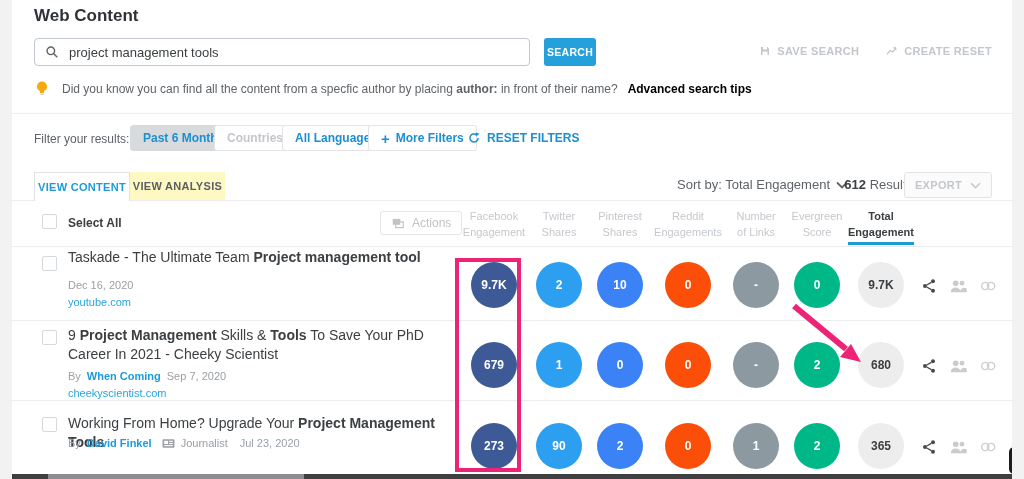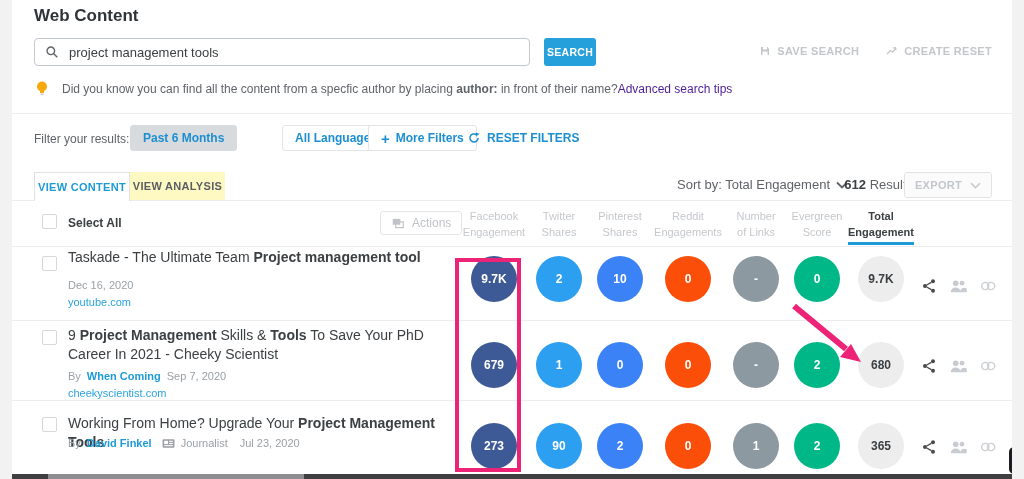--- a/index.html
+++ b/index.html
@@ -24,21 +24,21 @@
   .search-btn {
     position:absolute; left:532px; top:38px; width:52px; height:28px;
     background:#25a0da; color:#fff; border:none; border-radius:3px;
     font-family:"Liberation Sans",sans-serif; font-size:10.5px; font-weight:bold; letter-spacing:.3px; cursor:pointer;
   }
   .hdr-right { position:absolute; top:45px; right:20px; display:flex; gap:26px; }
   .hdr-right .hbtn { display:flex; align-items:center; gap:6px; font-size:11px; font-weight:bold; color:#c3c6ca; letter-spacing:.3px; cursor:default; }
   .tip-row { position:absolute; left:24px; top:81px; display:flex; align-items:center; font-size:12px; color:#5f6368; }
   .tip-row .bulb { margin-right:14px; }
   .tip-row b { font-weight:bold; }
-  .tip-link { color:#4c1d95; font-weight:normal; text-decoration:none; }
+  .tip-link { color:#000000; font-weight:bold; margin-left:10px; text-decoration:none; }
   .divider { position:absolute; left:0; right:0; height:1px; background:#ececec; }
   
   .filter-label { position:absolute; left:22px; top:132px; font-size:12px; color:#5f6368; }
   .chip {
     position:absolute; top:125px; height:26px; display:inline-flex; align-items:center;
     padding:0 12px; border-radius:3px; font-size:12px; font-weight:bold; cursor:pointer; white-space:nowrap;
   }
   .chip-time { left:118px; background:#d8dbde; color:#1d8fd0; border:1px solid #d8dbde; }
   .chip-countries { left:202px; background:#fff; color:#c3c6ca; border:1px solid #e2e4e8; }
   .chip-lang { left:270px; background:#fff; color:#1d8fd0; border:1px solid #e2e4e8; }
@@ -73,21 +73,21 @@
   .row-domain { position:absolute; left:56px; font-size:11px; color:#2aa4dc; text-decoration:none; }
   .metric { position:absolute; width:46px; height:46px; border-radius:50%; display:flex; align-items:center; justify-content:center;
     font-size:12px; font-weight:bold; color:#fff; }
   .c-fb { left:459px; background:#3d5a96; }
   .c-tw { left:524px; background:#2d9ff0; }
   .c-pin { left:585px; background:#3b82f6; }
   .c-red { left:653px; background:#fb4e09; }
   .c-links { left:721px; background:#8d99a0; }
   .c-ever { left:782px; background:#00b887; }
   .c-total { left:846px; background:#ededed; color:#3c4043; }
-  .rt1 { top:256px;text-align:right; } .rt2 { top:342px; } .rt3 { top:423px; }
+  .rt1 { top:262px;text-align:right; } .rt2 { top:342px; } .rt3 { top:423px; }
   .row-icons { position:absolute; left:908px; display:flex; gap:13px; align-items:center; }
   .row-icons .ic { width:17px; height:17px; display:flex; align-items:center; justify-content:center; cursor:pointer; }
   
   .anno-rect { position:absolute; left:443px; top:258px; width:66px; height:214px; border:4px solid #ed2377; z-index:8; pointer-events:none; }
   .anno-arrow { position:absolute; left:0; top:0; z-index:8; pointer-events:none; }
   .ext-badge { position:absolute; left:997px; top:447px; width:26px; height:27px; background:#1c1d20; border-radius:5px;
     display:flex; align-items:center; justify-content:center; z-index:10; cursor:pointer; }
   .scroll-strip { position:absolute; left:0; top:474px; width:1024px; height:5px; background:#3f3f42; z-index:9; }
   .scroll-thumb { position:absolute; left:36px; top:0; width:256px; height:5px; background:#8e8e92; cursor:pointer; }
 </style>
@@ -132,20 +132,21 @@
       <rect x="4.4" y="12.6" width="3.2" height="1.4" fill="#c9ced2"></rect>
     </svg>
     <span><span>Did you know you can find all the content from a specfic author by placing </span><b>author:</b><span> in front of their name?</span></span>
     <a href="#" class="tip-link">Advanced search tips</a>
   </div>
 
   <div class="divider" style="top:113px"></div>
 
   <div class="filter-label">Filter your results:</div>
   <div class="chip chip-time">Past 6 Months</div>
+  <div class="chip chip-countries">Countries</div>
   <div class="chip chip-lang">All Languages</div>
   <div class="chip chip-more">
     <span class="plus">+</span>
     <span>More Filters</span>
   </div>
   <div class="reset-filters">
     <svg width="14" height="14" viewBox="0 0 24 24">
       <path d="M19 12 a7 7 0 1 1 -3.2 -5.9" fill="none" stroke="#1d8fd0" stroke-width="2.6"></path>
       <polygon points="14.5,2.5 21.5,4.5 15.5,9.5" fill="#1d8fd0"></polygon>
     </svg>

